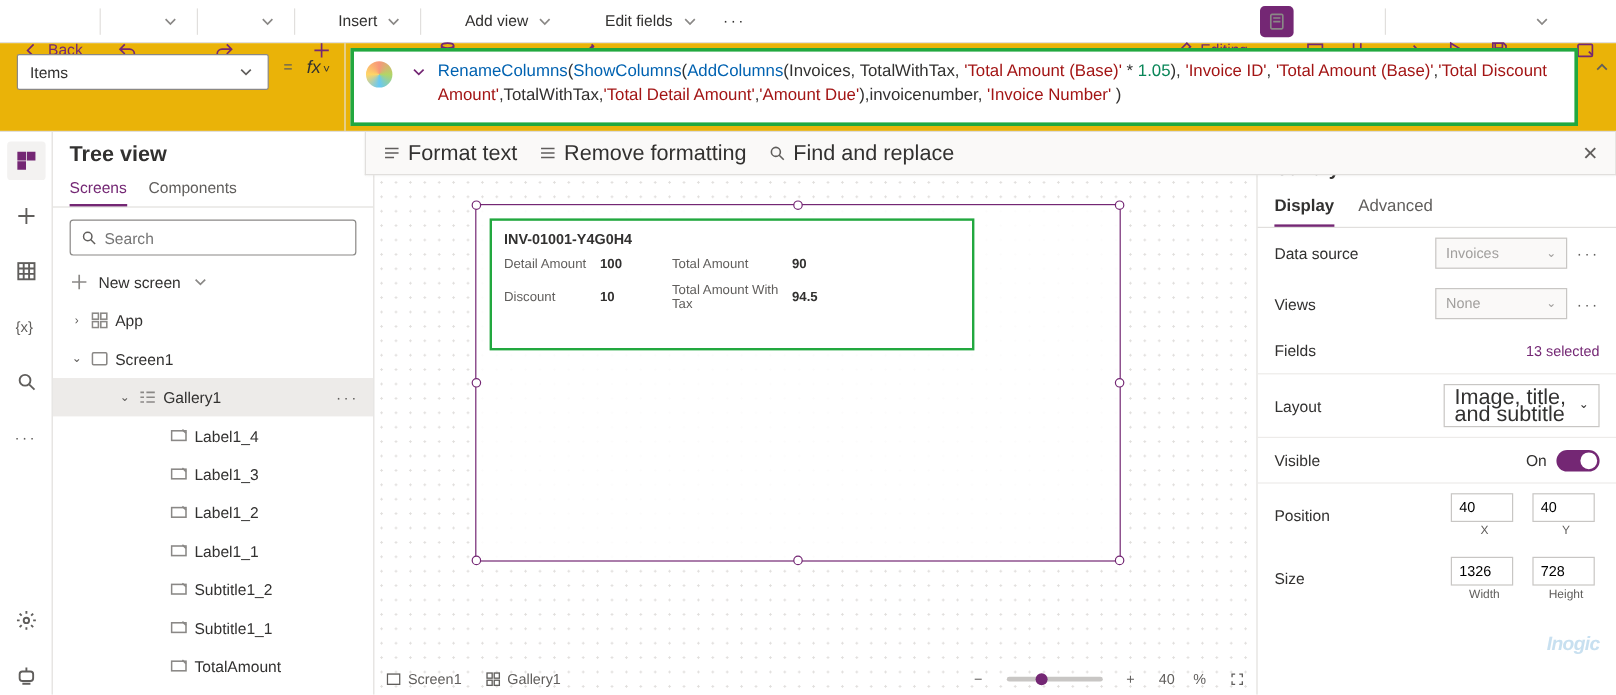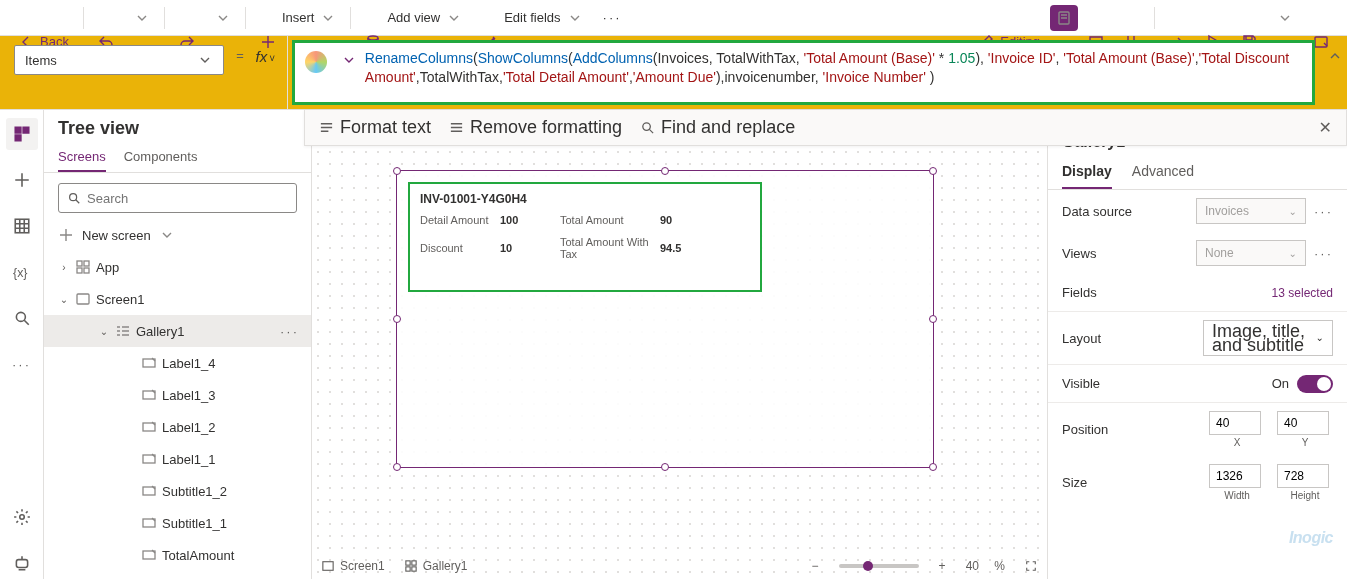--- a/index.html
+++ b/index.html
@@ -69,21 +69,21 @@
 .chev { width: 12px; font-size: 10px; color: #605e5c; text-align: center; }
 .node-dots { margin-left: auto; margin-right: 12px; letter-spacing: 2px; color: #605e5c; }
 
 
 .canvas-wrap { flex: 1; background-image: radial-gradient(#e1dfdd 1px, transparent 1px); background-size: 12px 12px; position: relative; overflow: hidden; }
 .gallery-sel { position: absolute; left: 84px; top: 60px; width: 538px; height: 298px; border: 1px solid #742774; background: rgba(255,255,255,0.9); }
 .sel-handle { position: absolute; width: 8px; height: 8px; background: #fff; border: 1px solid #742774; border-radius: 50%; }
 .h-tl{top:-4px;left:-4px}.h-tr{top:-4px;right:-4px}.h-bl{bottom:-4px;left:-4px}.h-br{bottom:-4px;right:-4px}
 .h-tc{top:-4px;left:calc(50% - 4px)}.h-bc{bottom:-4px;left:calc(50% - 4px)}
 .h-ml{top:calc(50% - 4px);left:-4px}.h-mr{top:calc(50% - 4px);right:-4px}
-.gallery-item-box { position: absolute; left: 96px; top: 72px; width: 354px; height: 110px; border: 2px solid #22a83f; background: #fff; padding: 8px 10px; }
+.gallery-item-box { position: absolute; left: 96px; top: 72px; width: 404px; height: 110px; border: 2px solid #22a83f; background: #fff; padding: 8px 10px; }
 .inv-title { font-weight: 600; font-size: 12px; margin-bottom: 8px; }
 .inv-grid { display: grid; grid-template-columns: 80px 60px 100px 50px; row-gap: 10px; font-size: 11px; align-items: center; }
 .inv-lbl { color: #605e5c; }
 .inv-val { font-weight: 600; }
 .status-bar { position: absolute; left: 10px; right: 0; bottom: 0; height: 26px; display: flex; align-items: center; gap: 20px; font-size: 12px; color: #605e5c; padding-right: 10px; }
 .sb-item { display: flex; align-items: center; gap: 6px; }
 .sb-item svg { width: 12px; height: 12px; fill: none; stroke: #605e5c; stroke-width: 1.3; }
 .sb-spacer { flex: 1; }
 .slider { width: 80px; height: 4px; background: #c8c6c4; border-radius: 2px; position: relative; }
 .slider::after { content: ''; width: 10px; height: 10px; background: #742774; border-radius: 50%; position: absolute; left: 30%; top: -3px; }

